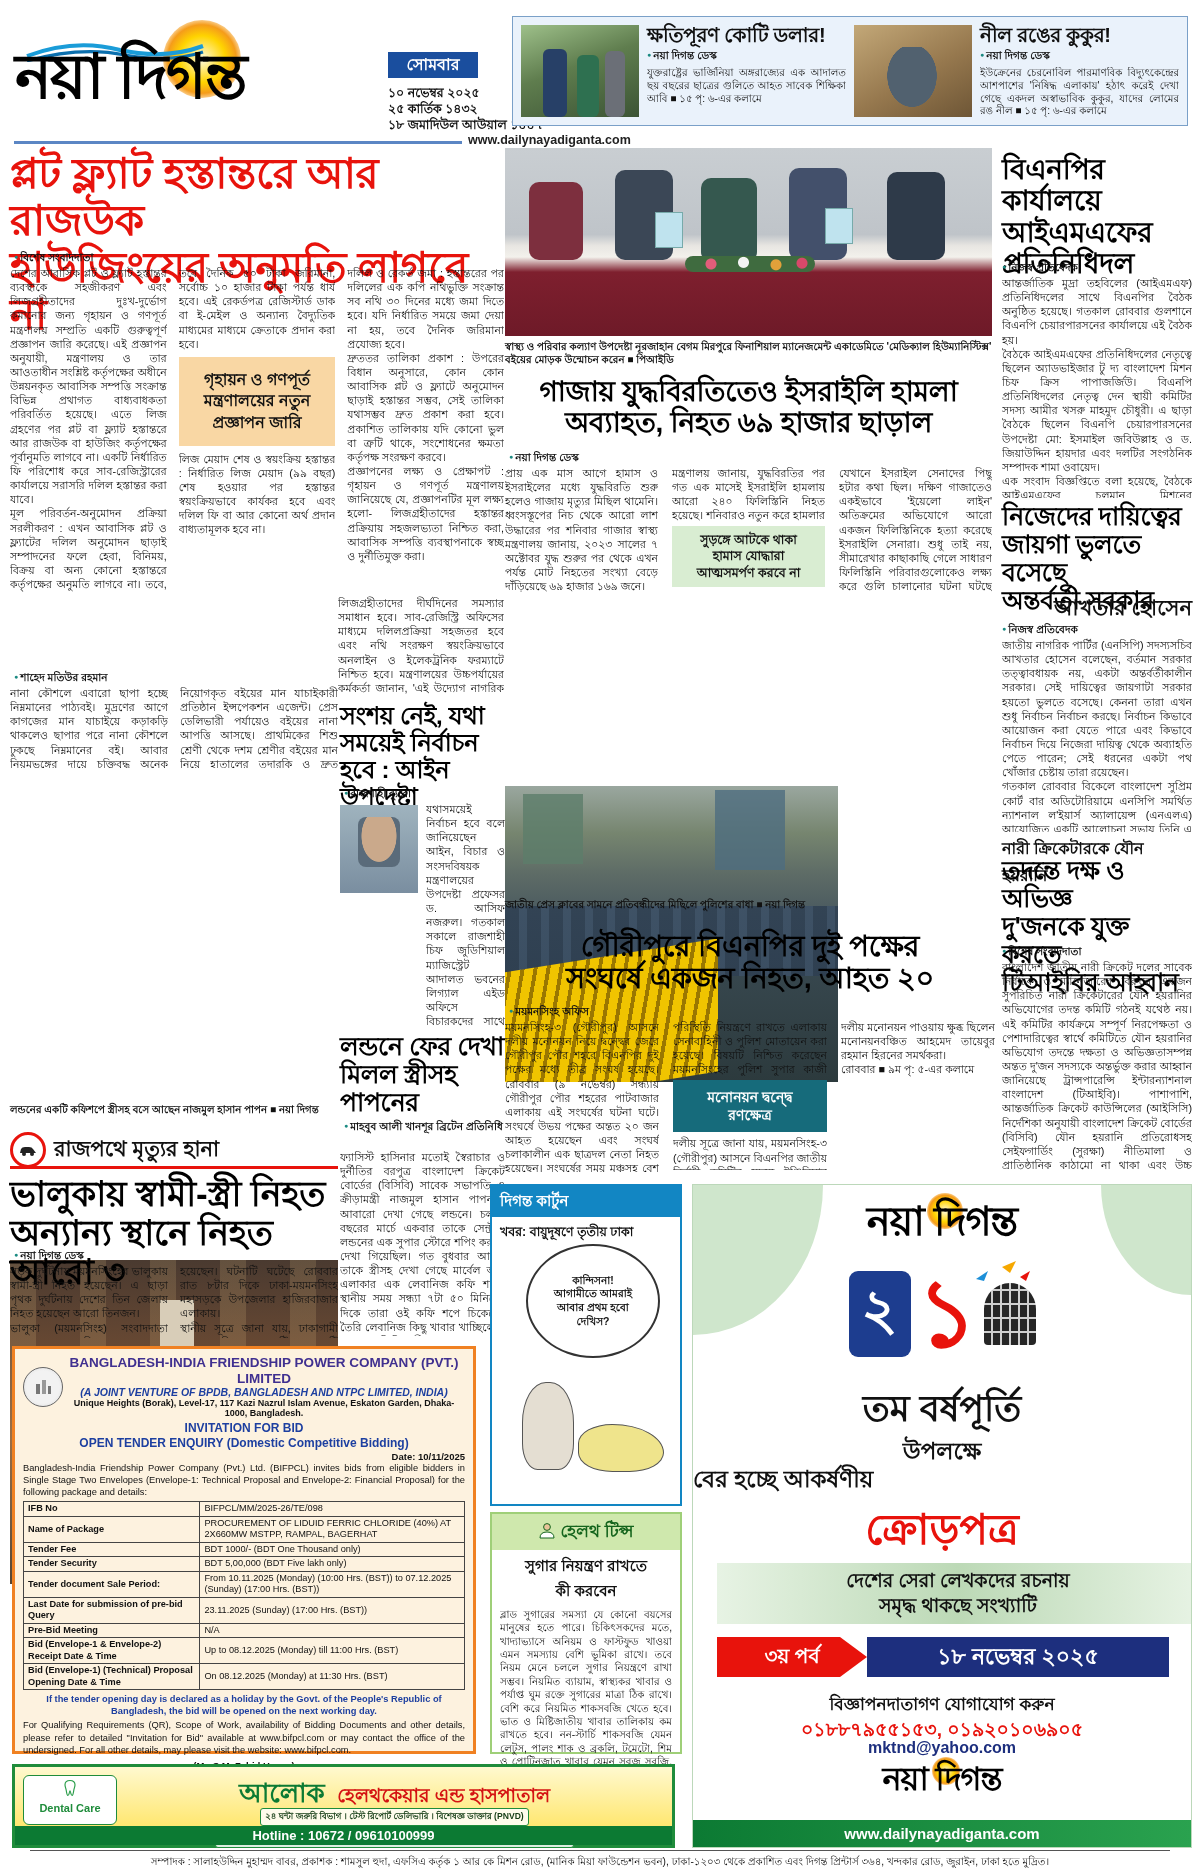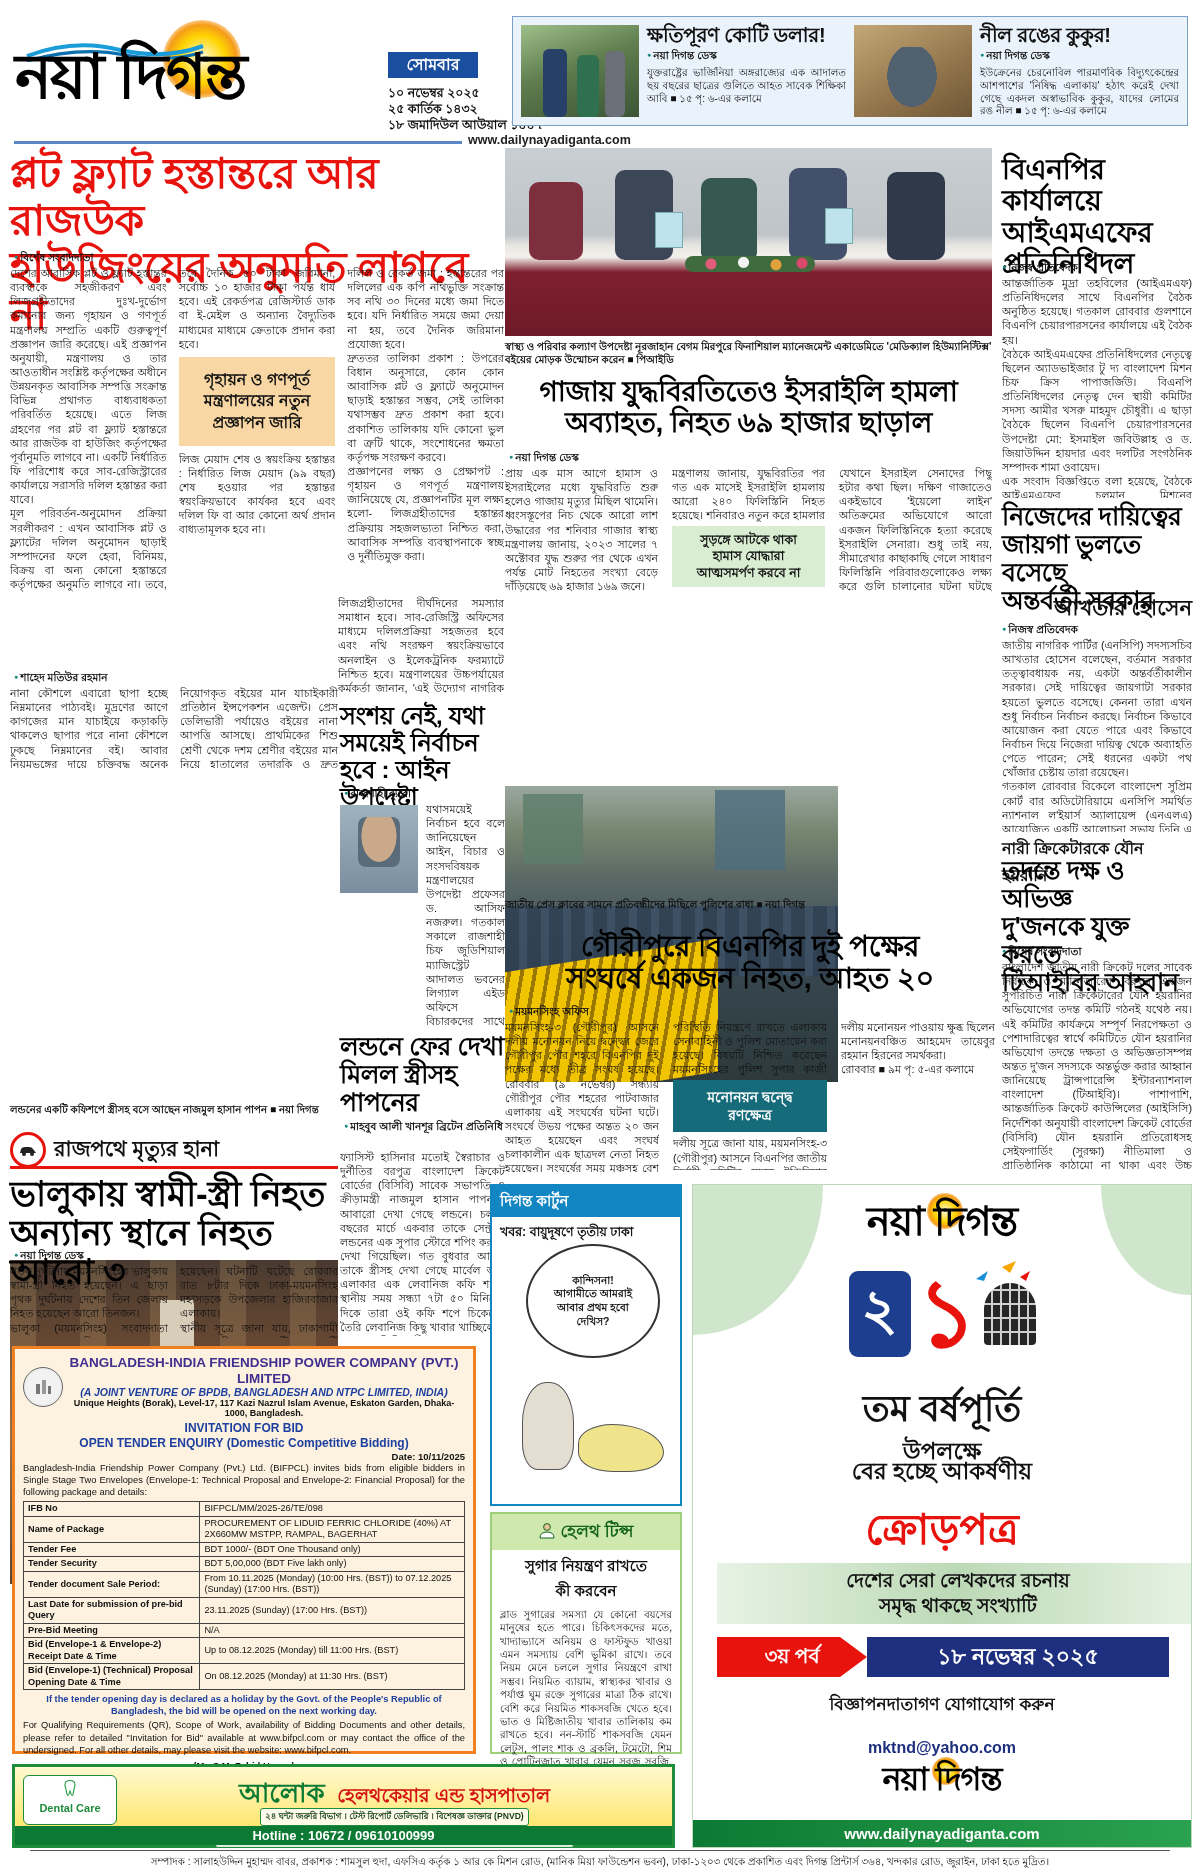--- a/index.html
+++ b/index.html
@@ -357,29 +357,30 @@
       <div class="one1">১</div>
       <div class="cage"></div>
       <svg class="abs" style="left:56%;top:-14px;" width="60" height="30" viewBox="0 0 60 30">
           <path d="M4 22 L16 14 L12 24 Z" fill="#1d8fd8"></path>
           <path d="M30 10 L44 4 L38 16 Z" fill="#f6a800"></path>
           <path d="M48 20 L58 14 L54 24 Z" fill="#e8130c"></path>
         </svg>
     </div>
     <div class="abs" style="left:0;top:196px;width:100%;text-align:center;font-size:36px;font-weight:800;">তম বর্ষপূর্তি</div>
     <div class="abs" style="left:0;top:248px;width:100%;text-align:center;font-size:23px;font-weight:800;">উপলক্ষে</div>
-    <div class="abs" style="left:0;top:268px;width:100%;text-align:center;font-size:23px;font-weight:800;">বের হচ্ছে আকর্ষণীয়</div>
+    <div class="abs" style="left:0;top:276px;width:100%;font-size:23px;font-weight:800;">বের হচ্ছে আকর্ষণীয়</div>
     <div class="abs red" style="left:0;top:312px;width:100%;text-align:center;font-size:42px;font-weight:800;">ক্রোড়পত্র</div>
     <div class="greenband pre abs" style="left:24px;top:378px;width:452px;">দেশের সেরা লেখকদের রচনায়
 সমৃদ্ধ থাকছে সংখ্যাটি</div>
     <div class="abs" style="left:24px;top:452px;width:452px;height:40px;display:flex;">
       <div class="arrowred" style="flex:0 0 150px;">৩য় পর্ব</div>
       <div class="navyband" style="flex:1;">১৮ নভেম্বর ২০২৫</div>
     </div>
     <div class="abs" style="left:0;top:506px;width:100%;text-align:center;font-size:17px;font-weight:800;">বিজ্ঞাপনদাতাগণ যোগাযোগ করুন</div>
+    <div class="abs red" style="left:0;top:530px;width:100%;text-align:center;font-size:19px;font-weight:800;">০১৮৮৭৯৫৫১৫৩, ০১৯২০১০৬৯০৫</div>
     <div class="abs" style="left:0;top:554px;width:100%;text-align:center;font-size:16px;font-weight:700;color:#1d2f7e;">mktnd@yahoo.com</div>
     <div class="abs" style="left:0;top:578px;width:100%;text-align:center;">
       <span style="position:relative;display:inline-block;">
         <span class="sun" style="left:42%;top:-6px;width:28px;height:28px;"></span>
         <span class="logotxt" style="font-size:32px;letter-spacing:-1px;">নয়া দিগন্ত</span>
       </span>
     </div>
     <div class="abs" style="left:0;bottom:0;width:100%;background:linear-gradient(90deg,#0c7a33,#2aa24f);color:#fff;font-weight:800;font-size:15px;text-align:center;padding:5px 0;">www.dailynayadiganta.com</div>
   </div>
 

